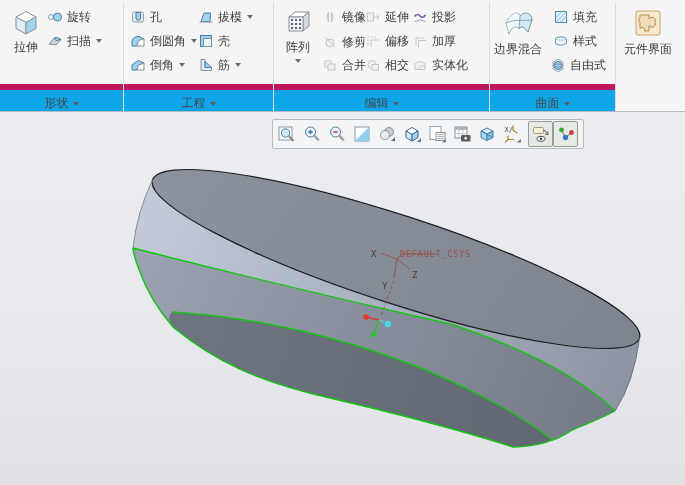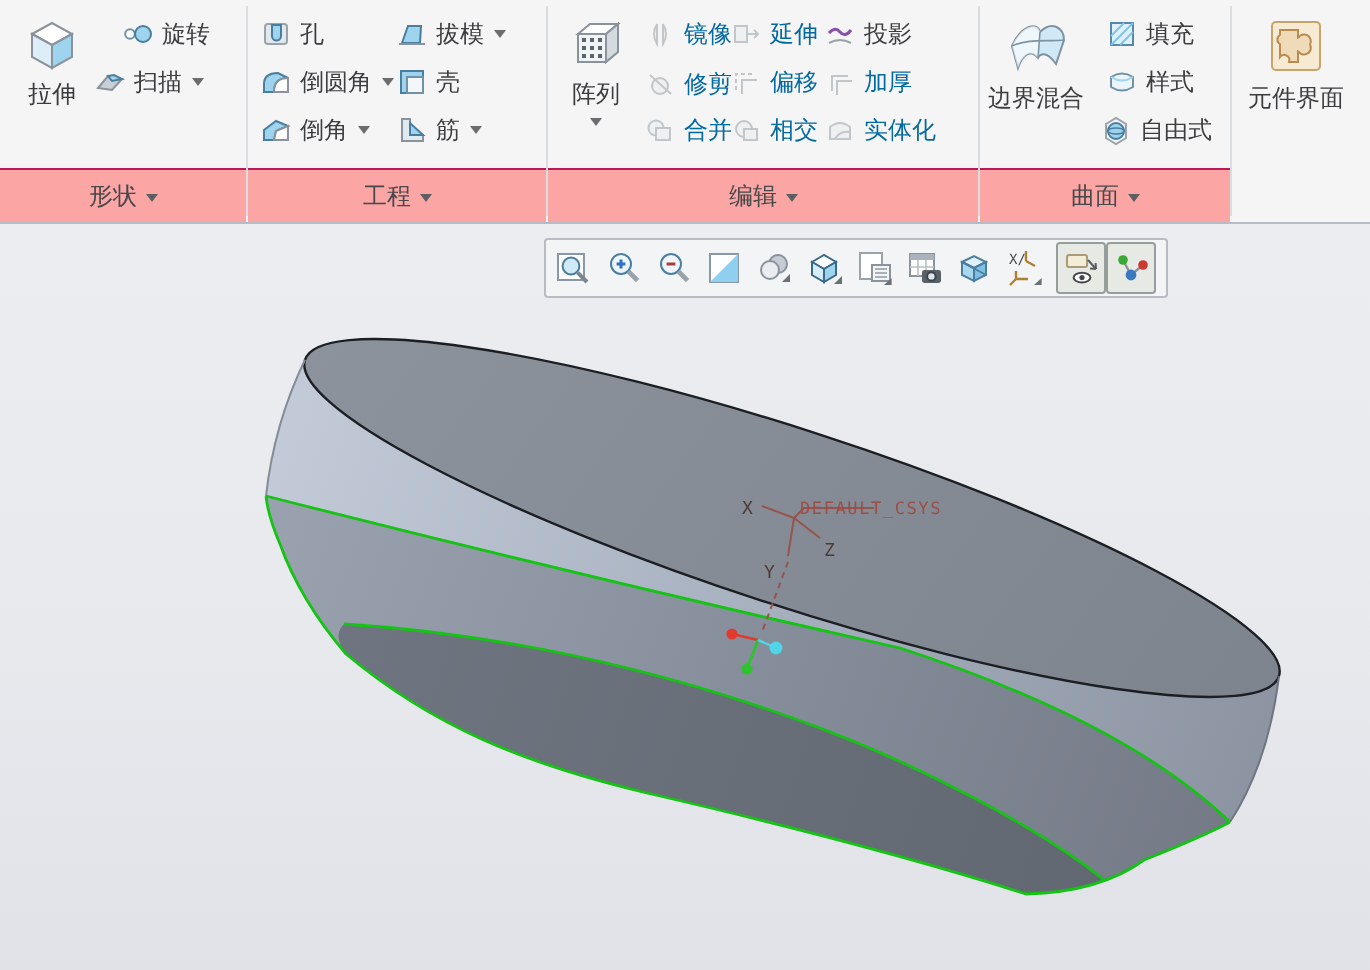--- a/index.html
+++ b/index.html
@@ -5,25 +5,25 @@
   html,body{margin:0;padding:0;}
   body{font-family:"DejaVu Sans","Liberation Sans",sans-serif;}
   #app{position:relative;width:685px;height:485px;overflow:hidden;background:#f5f5f6;}
 
   
   #ribbon{position:absolute;left:0;top:0;width:685px;height:112px;background:#f5f5f6;}
   .vdiv{position:absolute;top:3px;height:105px;width:1px;background:#dadde0;}
   .item{position:absolute;height:20px;display:flex;align-items:center;white-space:nowrap;cursor:default;}
   .item .ic{width:17px;height:17px;display:inline-flex;align-items:center;justify-content:center;margin-right:4px;flex:0 0 auto;}
   .item .lbl{font-size:12px;color:#3c3d3f;}
-  .item.dis .lbl{color:#0369a1;}
+  .item.dis .lbl{color:#404040;}
   .dd{width:0;height:0;border-left:3.5px solid transparent;border-right:3.5px solid transparent;border-top:4px solid #6a6c6e;margin-left:5px;}
   .bigbtn{position:absolute;top:5px;display:flex;flex-direction:column;align-items:center;justify-content:flex-start;gap:3px;padding-top:3px;}
   .bigbtn .lbl{font-size:12px;color:#3c3d3f;}
-  .gl{position:absolute;top:84px;height:27px;display:flex;align-items:center;justify-content:center;font-size:12px;color:#47484a;background:#fca5a5;border-top:1px solid #be185d;}
+  .gl{position:absolute;top:84px;height:27px;display:flex;align-items:center;justify-content:center;font-size:12px;color:#47484a;background:#0ea5e9;border-top:6px solid #be185d;}
   .gl .dd{border-top-color:#5c5e60;margin-left:4px;}
   #ribbon-bottom{position:absolute;left:0;top:111px;width:685px;height:1px;background:#b7bcc4;}
 
   
   #canvas{position:absolute;left:0;top:112px;width:685px;height:373px;
     background:linear-gradient(180deg,#ecedf1 0%,#e7e9ed 55%,#e0e2e8 100%);}
   #model-svg{position:absolute;left:0;top:0;}
 
   
   #gtoolbar{position:absolute;left:272px;top:7px;width:312px;height:30px;background:#f3f4f5;
@@ -46,21 +46,21 @@
 
     <div class="bigbtn" style="left:6px;width:40px;">
       <span class="ic" style="width:28px;height:28px">
         <svg width="28" height="28" viewBox="0 0 28 28">
           <polygon points="4,9 14,3.5 24,9 14,14.5" fill="#ffffff" stroke="#8a929b"></polygon>
           <polygon points="4,9 14,14.5 14,26 4,20.5" fill="#ddeef8" stroke="#8a929b"></polygon>
           <polygon points="24,9 14,14.5 14,26 24,20.5" fill="#9fd4ef" stroke="#8a929b"></polygon>
         </svg></span>
       <span class="lbl">拉伸</span>
     </div>
-    <div class="item" style="left:60px;top:7px">
+    <div class="item" style="left:46px;top:7px">
       <span class="ic">
         <svg width="16" height="16" viewBox="0 0 16 16">
           <line x1="2" y1="8" x2="7" y2="8" stroke="#8a929b" stroke-dasharray="2,1.5"></line>
           <circle cx="4" cy="8" r="2.4" fill="#ffffff" stroke="#6f92a8"></circle>
           <circle cx="10.5" cy="8" r="4" fill="#9fd4ef" stroke="#4a7e9e"></circle>
         </svg>
         </span>
       <span class="lbl">旋转</span>
     </div>
     <div class="item" style="left:46px;top:31px">

